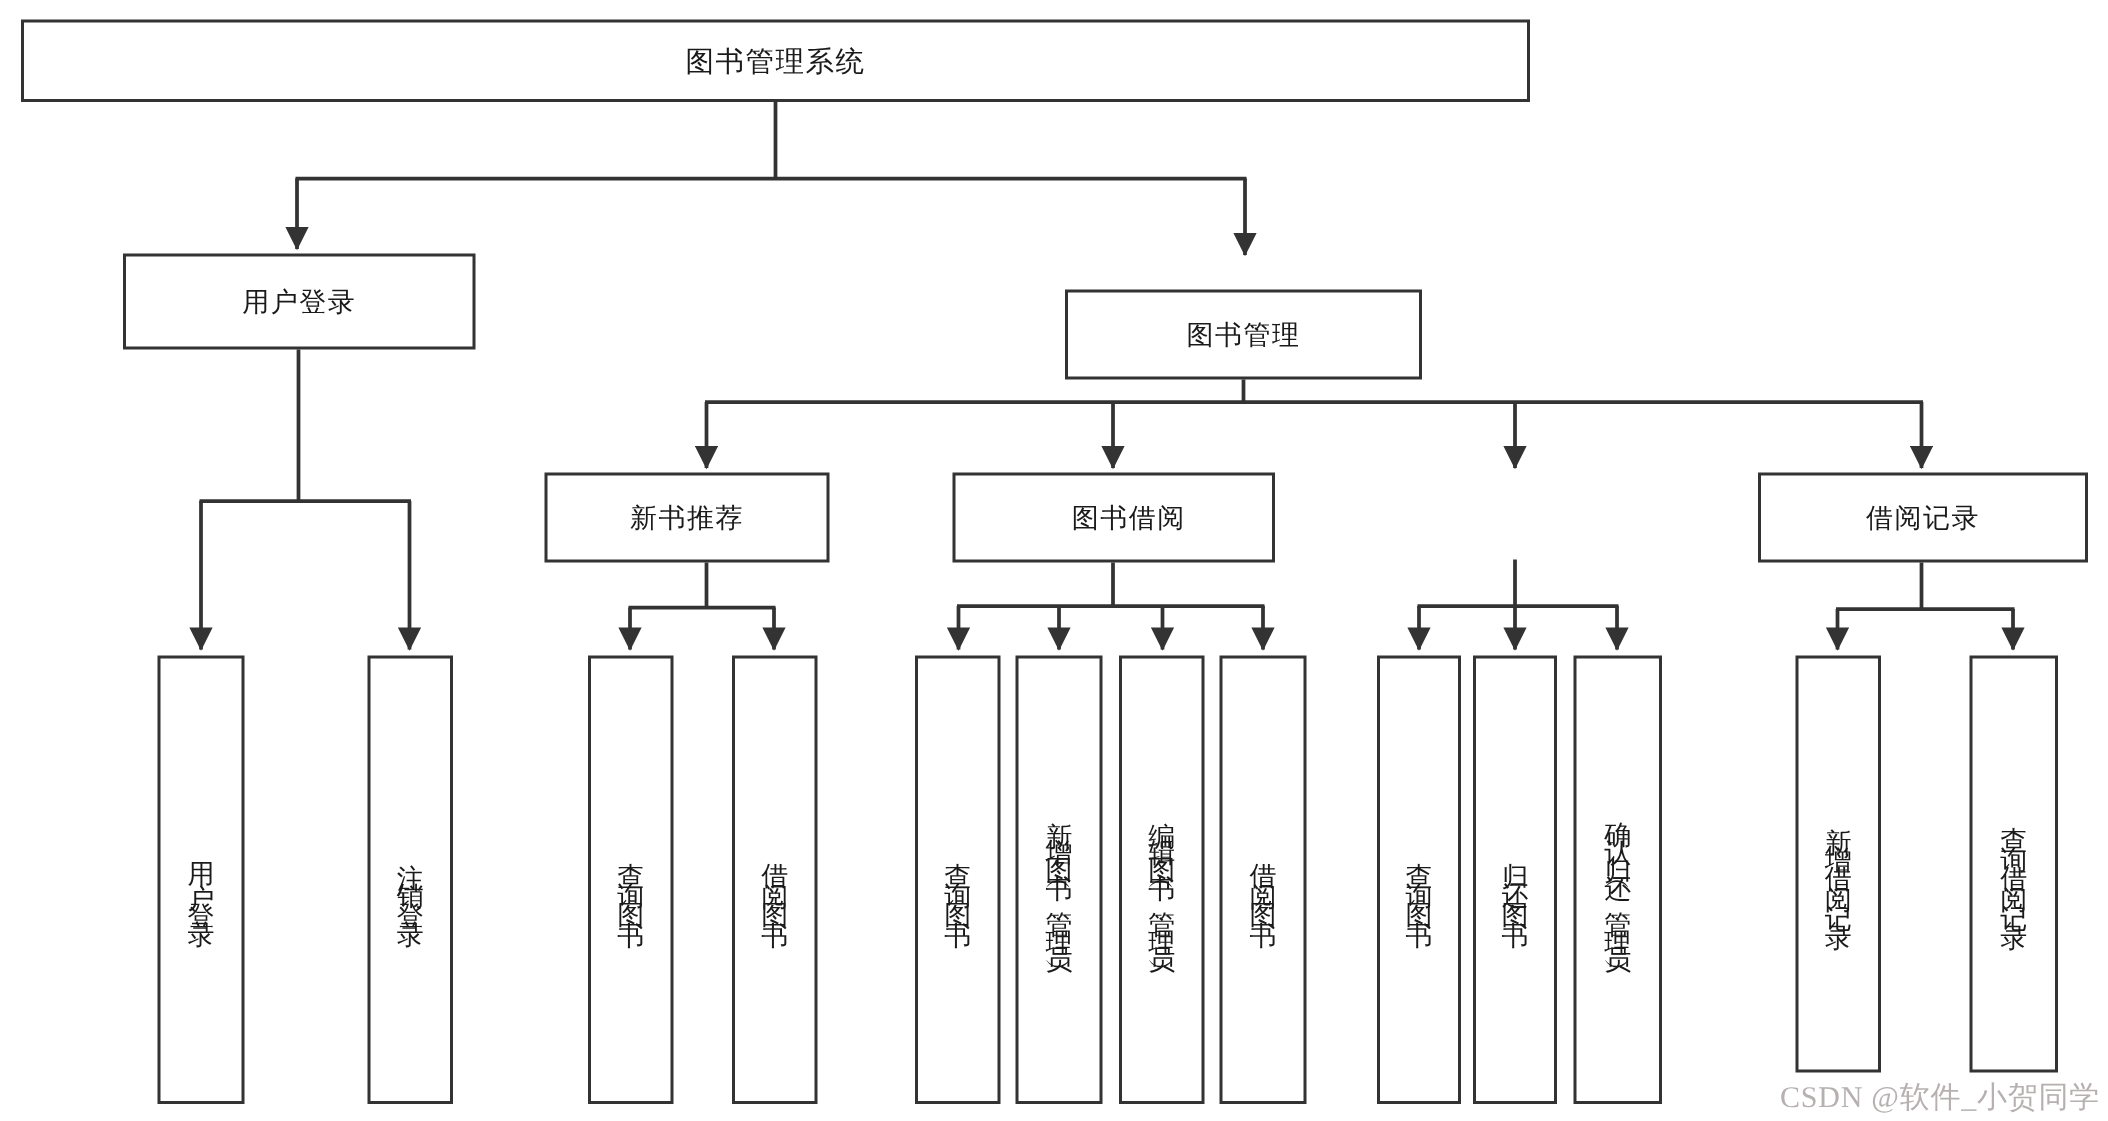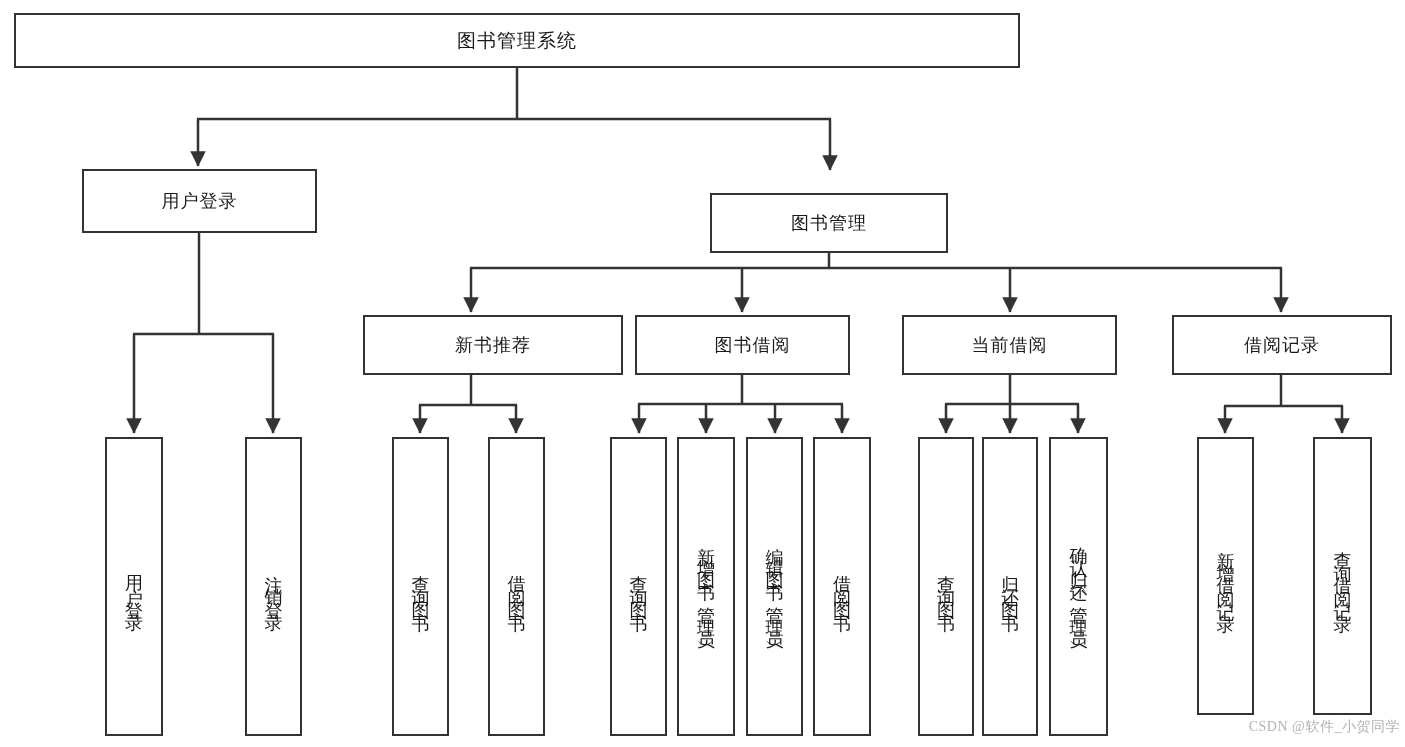--- a/index.html
+++ b/index.html
@@ -50,21 +50,21 @@
     color: #1a1a1a;
     white-space: nowrap;
   }
   .vnode.tight .vtext { letter-spacing: 12px; }
   .watermark {
     position: absolute;
     left: 1148px;
     top: 718px;
     width: 252px;
     text-align: right;
-    font-size: 14px;
+    font-size: 20px;
     color: #aba3a3;
     opacity: 0.85;
     letter-spacing: 0.5px;
     white-space: nowrap;
   }
 </style>
 </head>
 <body>
 
 <div class="stage">
@@ -121,28 +121,25 @@
     <span>图书管理系统</span>
   </div>
 
   <div class="node" style="left:82px; top:169px; width:235px; height:64px;">
     <span>用户登录</span>
   </div>
   <div class="node" style="left:710px; top:173px; width:238px; height:60px;margin-top:20px;">
     <span>图书管理</span>
   </div>
 
-  <div class="node" style="left:363px; top:315px; width:260px; height:60px;">
+  <div class="node" style="left:363px; top:315px; width:190px; height:60px;">
     <span>新书推荐</span>
   </div>
   <div class="node" style="left:635px; top:315px; width:215px; height:60px;padding-left:20px;">
     <span>图书借阅</span>
-  </div>
-  <div class="node" style="left:902px; top:315px; width:215px; height:60px;">
-    <span>当前借阅</span>
   </div>
   <div class="node" style="left:1172px; top:315px; width:220px; height:60px;">
     <span>借阅记录</span>
   </div>
 
   <div class="vnode" style="left:105px; top:437px; width:58px; height:299px;">
     <span class="vtext">用户登录</span>
   </div>
   <div class="vnode" style="left:245px; top:437px; width:57px; height:299px;">
     <span class="vtext">注销登录</span>

